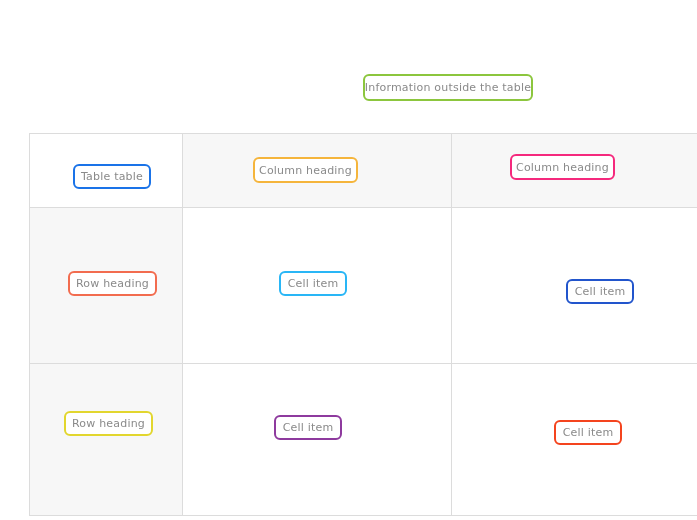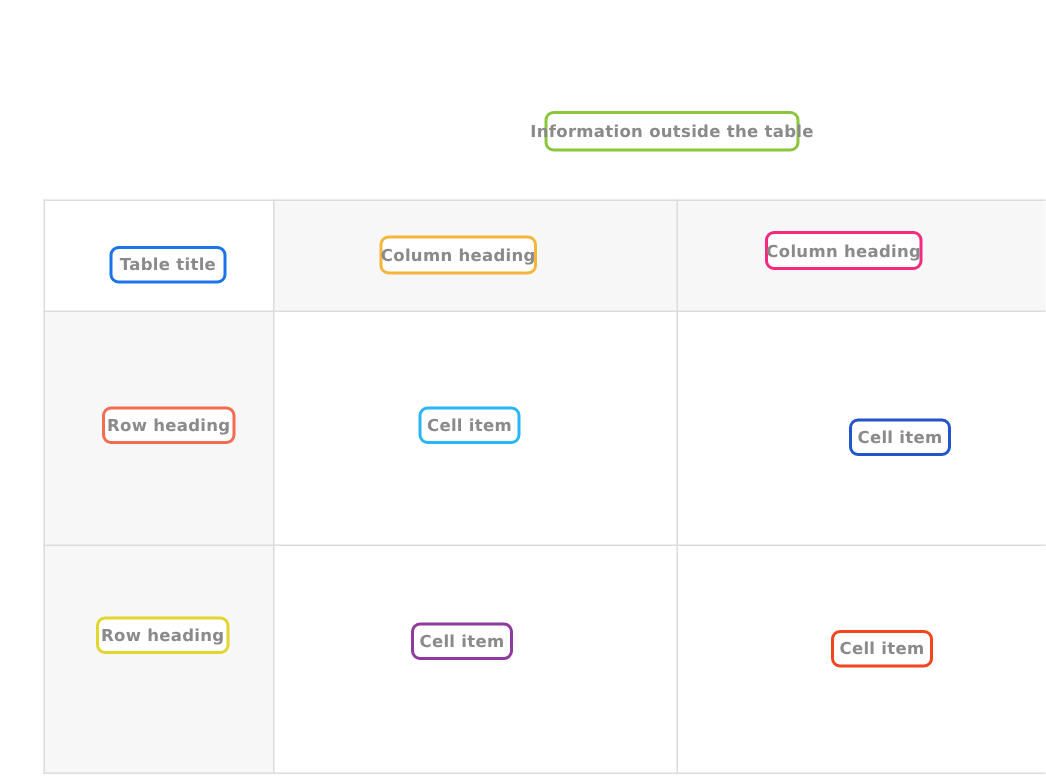--- a/index.html
+++ b/index.html
@@ -20,21 +20,21 @@
     position: absolute;
     box-sizing: border-box;
     display: flex;
     align-items: center;
     justify-content: center;
     background: #ffffff;
     border-style: solid;
     border-width: 2px;
     border-radius: 6px;
     color: #8a8a8a;
-    font-weight: bold;
+    font-weight: normal;
     font-size: 11px;
     letter-spacing: 0.2px;
     white-space: nowrap;
     line-height: 1;
   }
 
   
   #info-outside {
     left: 363px;
     top: 74px;
@@ -94,21 +94,21 @@
   <div class="cell-bg" id="rowhead2-bg" style="background: rgb(247, 247, 247);"></div>
 
   <div class="grid-line h" id="line-top" style="background: rgb(220, 220, 220);"></div>
   <div class="grid-line h" id="line-r1" style="background: rgb(220, 220, 220);"></div>
   <div class="grid-line h" id="line-r2" style="background: rgb(220, 220, 220);"></div>
   <div class="grid-line h" id="line-bottom" style="background: rgb(220, 220, 220);"></div>
   <div class="grid-line v" id="line-left" style="background: rgb(220, 220, 220);"></div>
   <div class="grid-line v" id="line-v1" style="background: rgb(220, 220, 220);"></div>
   <div class="grid-line v" id="line-v2" style="background: rgb(220, 220, 220);"></div>
 
-  <div class="pill" style="left: 44px; top: 31px; width: 78px; height: 25px; border-color: rgb(26, 115, 232);">Table title</div>
+  <div class="pill" style="left: 44px; top: 31px; width: 78px; height: 25px; border-color: rgb(26, 115, 232);">Table table</div>
 
   <div class="pill" style="left: 224px; top: 24px; width: 105px; height: 26px; border-color: rgb(245, 181, 60);">Column heading</div>
 
   <div class="pill" style="left: 481px; top: 21px; width: 105px; height: 26px; border-color: rgb(245, 41, 125);">Column heading</div>
 
   <div class="pill" style="left: 39px; top: 138px; width: 89px; height: 25px; border-color: rgb(242, 108, 79);">Row heading</div>
 
   <div class="pill" style="left: 250px; top: 138px; width: 68px; height: 25px; border-color: rgb(41, 182, 246);">Cell item</div>
 
   <div class="pill" style="left: 537px; top: 146px; width: 68px; height: 25px; border-color: rgb(34, 85, 204);">Cell item</div>

